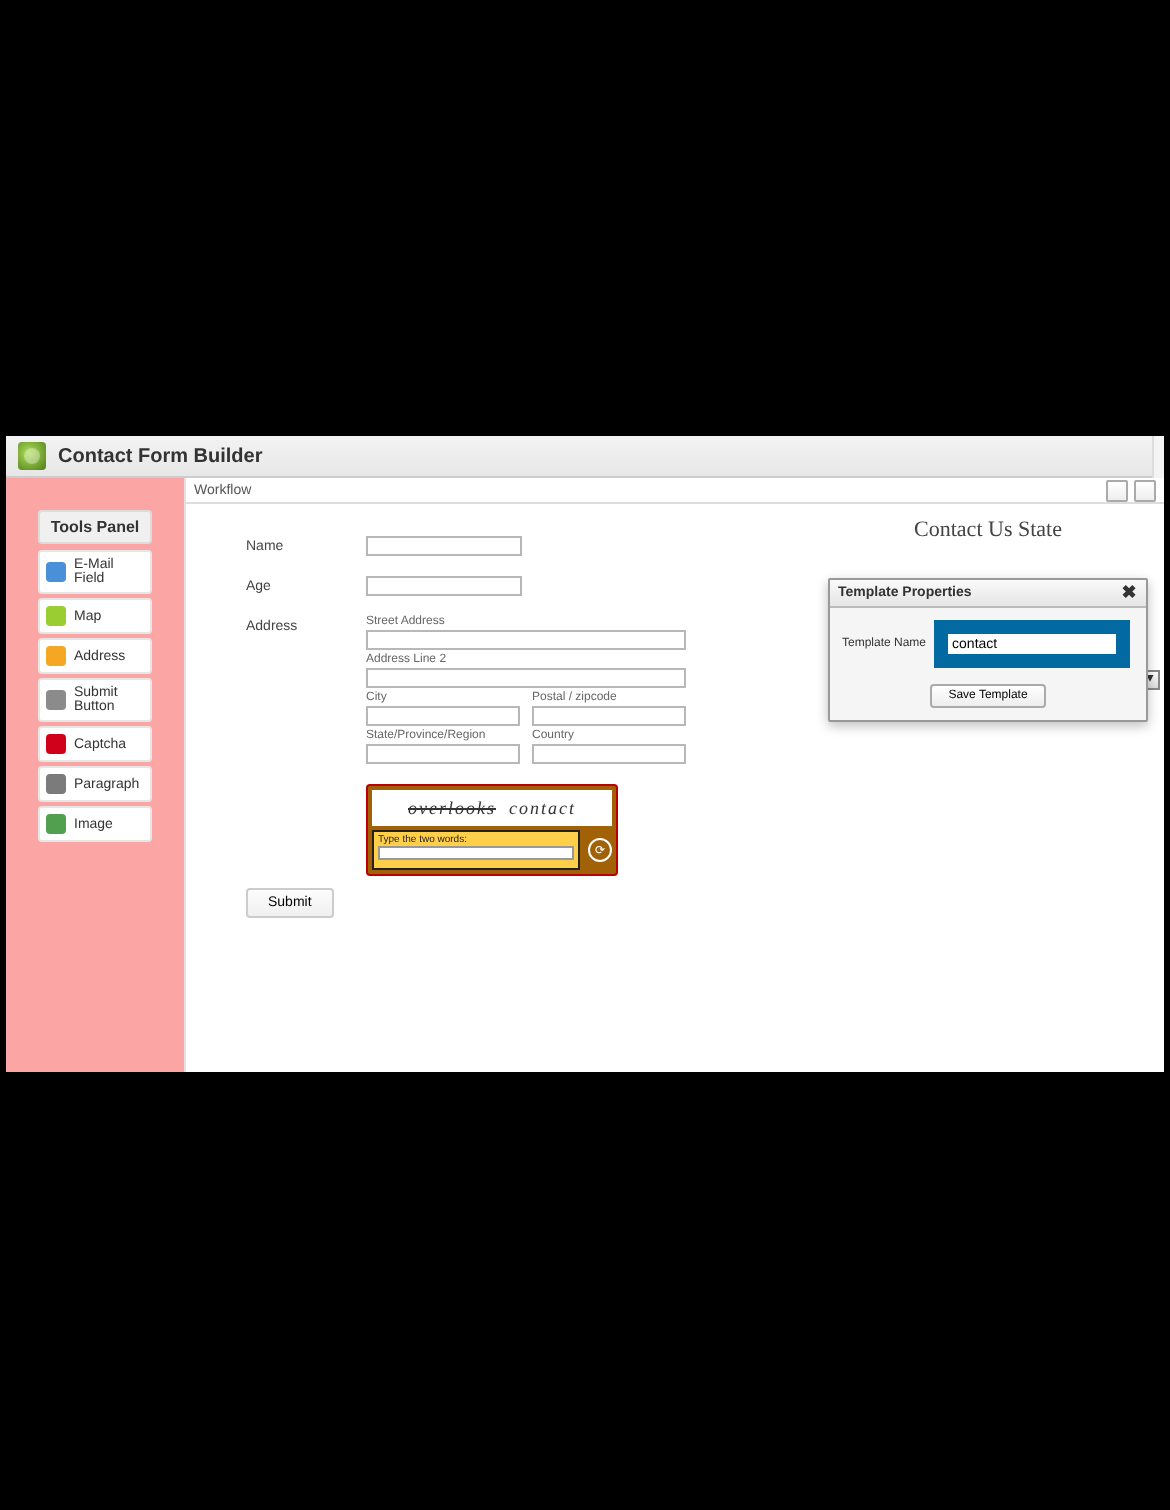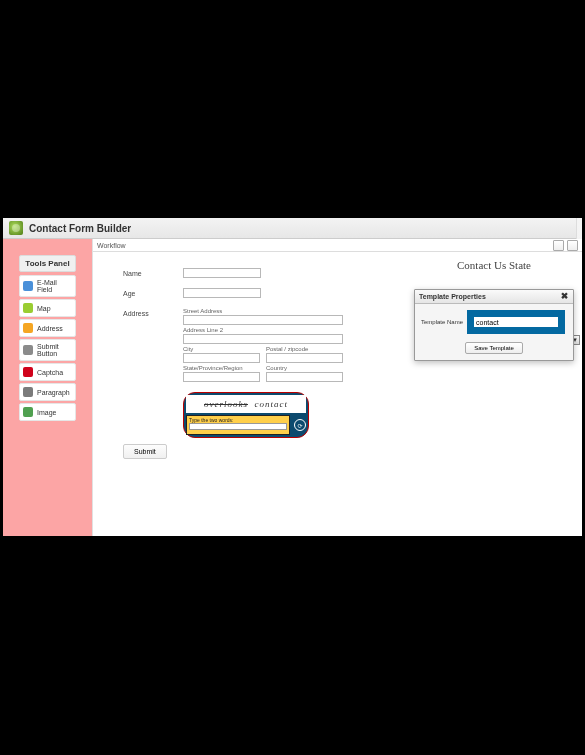--- a/index.html
+++ b/index.html
@@ -19,21 +19,21 @@
 .wf-actions{display:flex;gap:3px}
 .mini{width:9px;height:9px;border:1px solid #aaa;border-radius:1px;display:inline-block;cursor:pointer;background:linear-gradient(#fff,#eee)}
 .form-area{padding:16px 30px;position:relative}
 .row{display:flex;align-items:flex-start;margin-bottom:10px}
 .lbl{width:60px;font-size:7px;color:#444;padding-top:2px}
 .txt{border:1px solid #b8b8b8;height:10px;background:#fff;box-sizing:border-box}
 .addr-block{display:flex;flex-direction:column;gap:2px}
 .addr-block .line{display:flex;gap:6px}
 .sublbl{font-size:6px;color:#666;margin-bottom:1px}
 .cell{display:flex;flex-direction:column}
-.captcha{width:120px;border:1px solid #b00;background:#0c4a6e;padding:2px;display:flex;flex-direction:column;border-radius:12px}
+.captcha{width:120px;border:1px solid #b00;background:#a16207;padding:2px;display:flex;flex-direction:column;border-radius:2px}
 .captcha-top{background:#fff;height:18px;display:flex;align-items:center;justify-content:center;font:italic 9px "Times New Roman",serif;letter-spacing:1px}
 .captcha-top span:nth-child(1){font-family:cursive;text-decoration:line-through}
 .captcha-bot{display:flex;align-items:center;gap:4px;margin-top:2px}
 .captcha-in{background:#ffcf4a;border:1px solid #222;flex:1;padding:1px 2px}
 .captcha-in div{font-size:5px;color:#222}
 .captcha-in input{width:100%;border:1px solid #999;height:7px;box-sizing:border-box}
 .re{color:#fff;font-size:5px;display:flex;align-items:center;gap:2px}
 .re-c{width:10px;height:10px;border:1px solid #fff;border-radius:50%;display:flex;align-items:center;justify-content:center;font-size:6px}
 .submit{border:1px solid #ccc;background:linear-gradient(#fdfdfd,#f0f0f0);padding:3px 10px;font-size:7px;border-radius:2px;cursor:pointer;margin-top:6px}
 .right-panel{position:absolute;right:8px;top:20px;width:160px}

